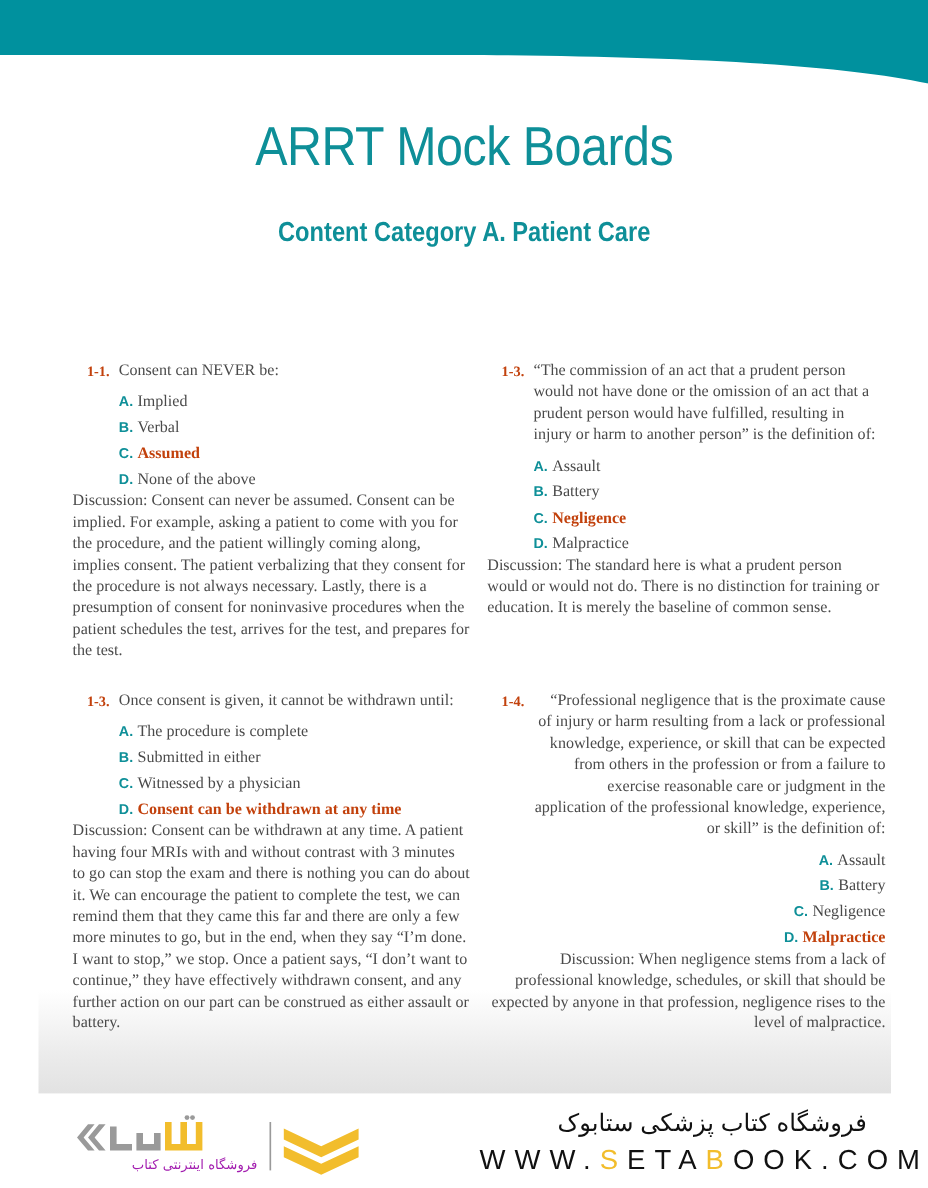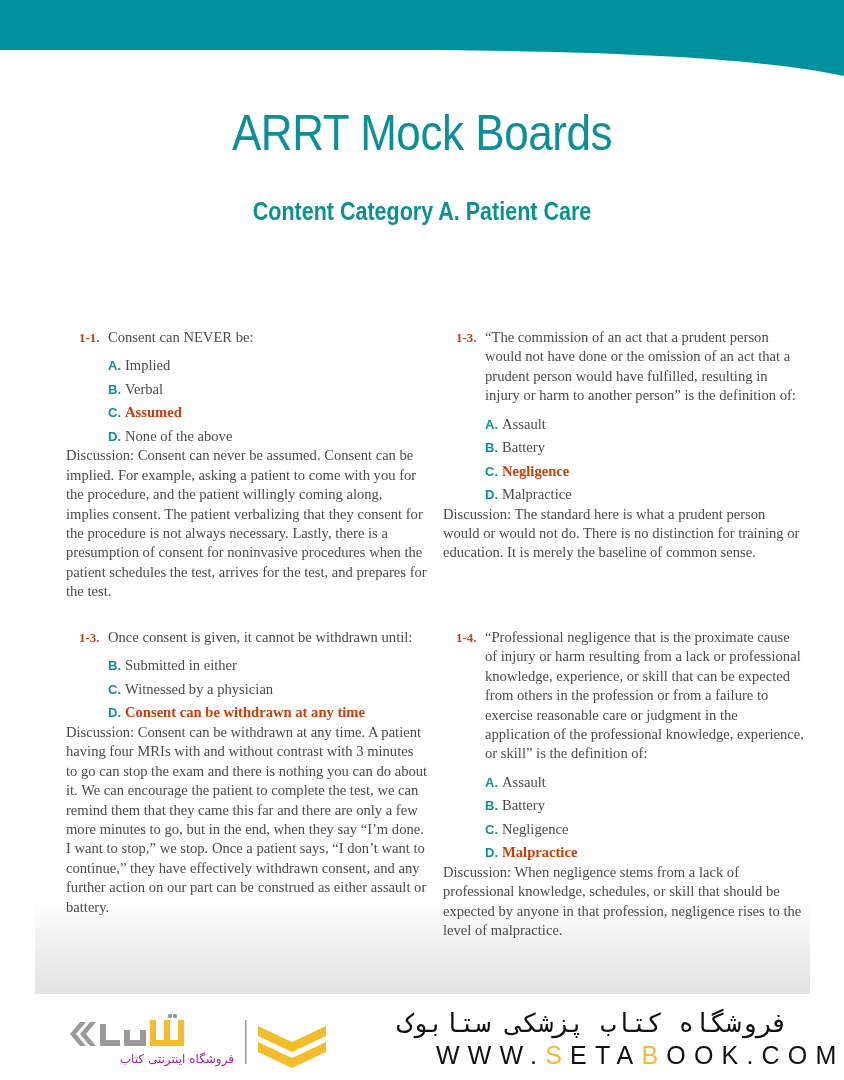--- a/index.html
+++ b/index.html
@@ -39,21 +39,21 @@
   .opt { height: 23.5px; line-height: 30px; white-space: nowrap; }
   .opt .lt {
     font-family: "Liberation Sans", "DejaVu Sans", sans-serif;
     font-weight: bold; font-size: 13px; color: #0e8f98; margin-right: 4px;
   }
   .opt.correct .txt { font-weight: bold; color: #c2410c; }
   .disc { margin-top: 2px; }
   .footer-logo { position: absolute; left: 66px; top: 1012px; width: 270px; height: 64px; }
   .fa-title {
     position: absolute; right: 56px; top: 1008px; direction: rtl;
-    font-family: Liberation Mono, monospace; font-size: 26px; color: #111;
+    font-family: Liberation Sans, sans-serif; font-size: 22px; color: #111;
   }
   .url {
     position: absolute; left: 436px; top: 1041px;
     font-family: Liberation Sans, sans-serif;
     font-size: 25px; letter-spacing: 8.2px; color: #111;
   }
   .url .hl { color: #f2bd2c; }
 </style>
 </head>
 <body>
@@ -80,20 +80,21 @@
   </div>
   <div class="disc">Discussion: Consent can never be assumed. Consent can be implied. For example, asking a patient to come with you for the procedure, and the patient willingly coming along, implies consent. The patient verbalizing that they consent for the procedure is not always necessary. Lastly, there is a presumption of consent for noninvasive procedures when the patient schedules the test, arrives for the test, and prepares for the test.</div>
 </div>
 
 <div class="col left" style="top:628px;">
   <div class="q">
     <span class="num">1-3.</span>
     <span>Once consent is given, it cannot be withdrawn until:</span>
   </div>
   <div class="opts">
+    <div class="opt"><span class="lt">A.</span><span class="txt">The procedure is complete</span></div>
     <div class="opt"><span class="lt">B.</span><span class="txt">Submitted in either</span></div>
     <div class="opt"><span class="lt">C.</span><span class="txt">Witnessed by a physician</span></div>
     <div class="opt correct"><span class="lt">D.</span><span class="txt">Consent can be withdrawn at any time</span></div>
   </div>
   <div class="disc">Discussion: Consent can be withdrawn at any time. A patient having four MRIs with and without contrast with 3 minutes to go can stop the exam and there is nothing you can do about it. We can encourage the patient to complete the test, we can remind them that they came this far and there are only a few more minutes to go, but in the end, when they say “I’m done. I want to stop,” we stop. Once a patient says, “I don’t want to continue,” they have effectively withdrawn consent, and any further action on our part can be construed as either assault or battery.</div>
 </div>
 
 <div class="col right" style="top:328px;">
   <div class="q">
     <span class="num">1-3.</span>
@@ -101,21 +102,21 @@
   </div>
   <div class="opts">
     <div class="opt"><span class="lt">A.</span><span class="txt">Assault</span></div>
     <div class="opt"><span class="lt">B.</span><span class="txt">Battery</span></div>
     <div class="opt correct"><span class="lt">C.</span><span class="txt">Negligence</span></div>
     <div class="opt"><span class="lt">D.</span><span class="txt">Malpractice</span></div>
   </div>
   <div class="disc">Discussion: The standard here is what a prudent person would or would not do. There is no distinction for training or education. It is merely the baseline of common sense.</div>
 </div>
 
-<div class="col right" style="top:628px;">
+<div class="col right" style="top:628px;text-align:right;">
   <div class="q">
     <span class="num">1-4.</span>
     <span>“Professional negligence that is the proximate cause of injury or harm resulting from a lack or professional knowledge, experience, or skill that can be expected from others in the profession or from a failure to exercise reasonable care or judgment in the application of the professional knowledge, experience, or skill” is the definition of:</span>
   </div>
   <div class="opts">
     <div class="opt"><span class="lt">A.</span><span class="txt">Assault</span></div>
     <div class="opt"><span class="lt">B.</span><span class="txt">Battery</span></div>
     <div class="opt"><span class="lt">C.</span><span class="txt">Negligence</span></div>
     <div class="opt correct"><span class="lt">D.</span><span class="txt">Malpractice</span></div>
   </div>

